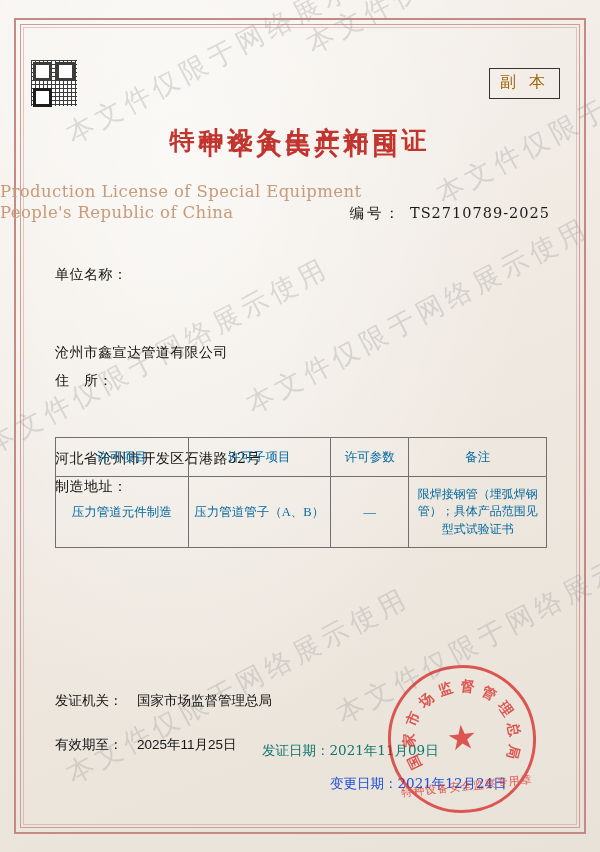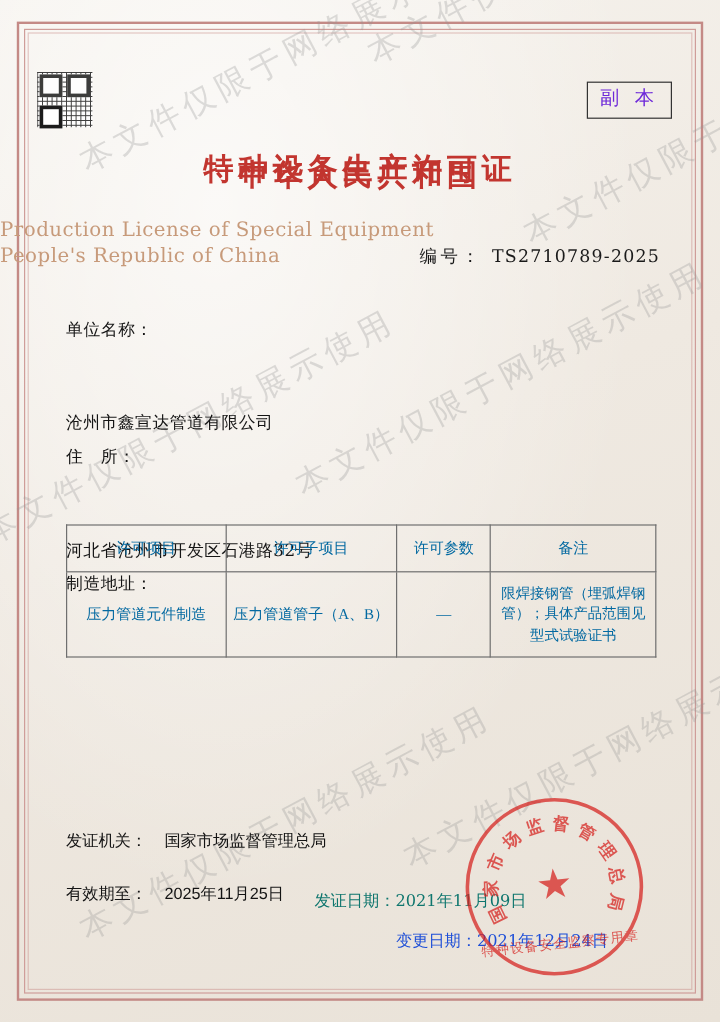--- a/index.html
+++ b/index.html
@@ -92,21 +92,21 @@
     background: #fff;
   }
 
   
   .fuben {
     position: absolute;
     right: 40px;
     top: 68px;
     padding: 3px 10px 5px;
     border: 1.5px solid #333;
-    color: #6d28d9;
+    color: #a16207;
     font-family: "DejaVu Sans", sans-serif;
     font-size: 16px;
     letter-spacing: 4px;
     background: transparent;
   }
 
   
   .title-cn1, .title-cn2 {
     position: absolute;
     width: 100%;

